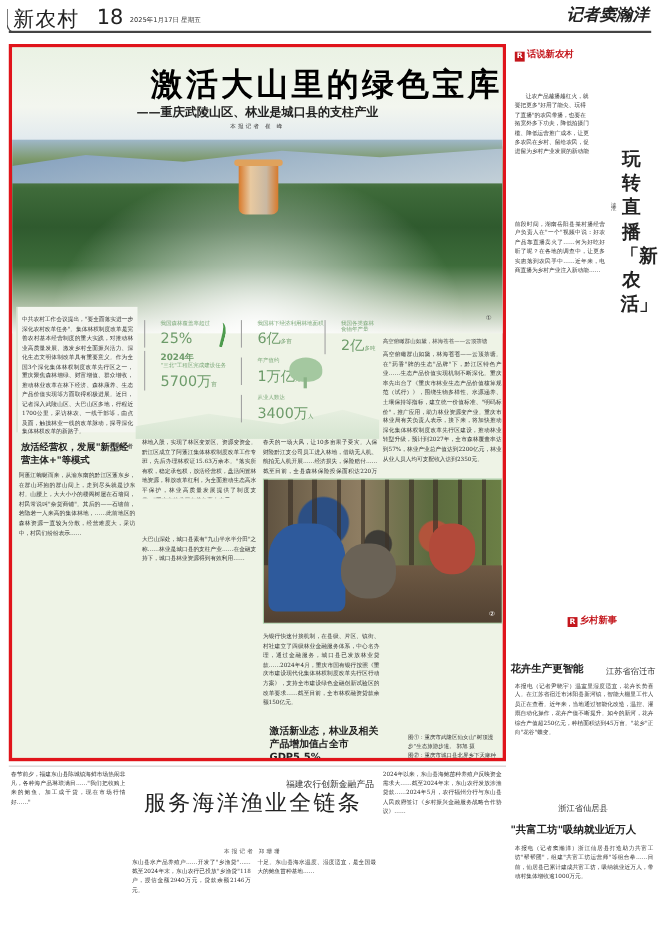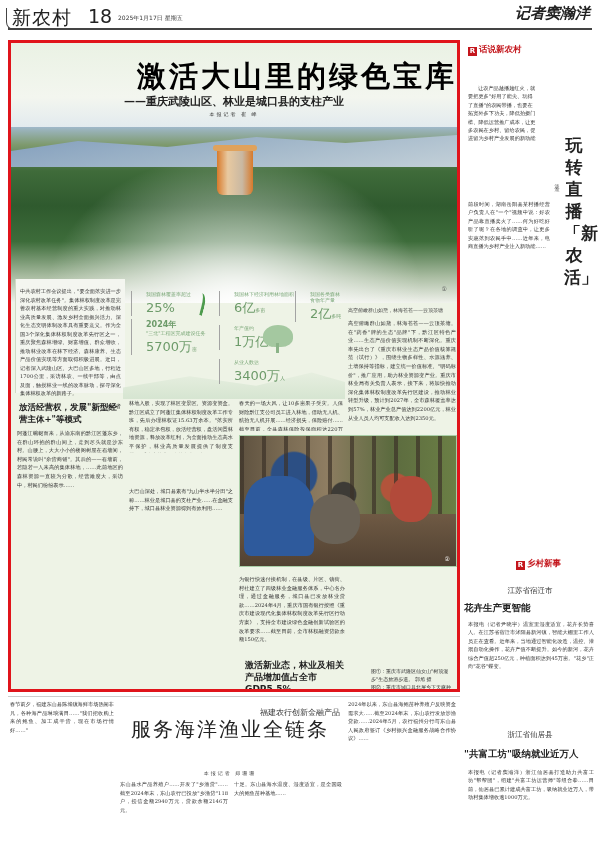--- a/index.html
+++ b/index.html
@@ -180,21 +180,21 @@
     <span class="badge">R</span><span>话说新农村</span>
   </div>
   <div class="lead-box">让农产品越播越红火，就要把更多"好用了能尖、玩得了直播"的农民带播，也要在拓宽外多下功夫，降低拍摄门槛、降低运营推广成本，让更多农民在乡村、留给农民，促进留为乡村产业发展的新动能</div>
   <div class="vertical-title">玩转直播「新农活」</div>
   <div class="author">淡 淮</div>
   <div class="col-text" style="left:4px; top:160px; width:82px; height:350px;">前段时间，湖南岳阳县某村播经营户负责人在"一个"视频中说：好农产品靠直播卖火了……何为好吃好听了呢？在各地的调查中，让更多实惠落到农民手中……近年来，电商直播为乡村产业注入新动能……</div>
 
   <div class="col-tag" style="left:4px; top:518px;margin-left:48px;">
     <span class="badge">R</span><span>乡村新事</span>
   </div>
-  <div class="place" style="top:546px;">江苏省宿迁市</div>
+  <div class="place" style="top:566px;text-align:right;">江苏省宿迁市</div>
   <div class="news-head" style="top:562px;">花卉生产更智能</div>
   <div class="col-text" style="left:4px; top:580px; width:126px; height:82px;">本报电（记者尹晓宇）温室里湿度适宜，花卉长势喜人。在江苏省宿迁市沭阳县新河镇，智能大棚里工作人员正在查看。近年来，当地通过智能化改造，温控、灌溉自动化操作，花卉产值不断提升。如今的新河，花卉综合产值超250亿元，种植面积达到45万亩。"花乡"正向"花谷"蝶变。</div>
 
   <div class="place" style="top:690px;">浙江省仙居县</div>
   <div class="news-head" style="top:708px;">"共富工坊"吸纳就业近万人</div>
   <div class="col-text" style="left:4px; top:728px; width:126px; height:76px;">本报电（记者窦瀚洋）浙江仙居县打造助力共富工坊"帮帮团"，组建"共富工坊运营师"等组合拳……目前，仙居县已累计建成共富工坊，吸纳就业近万人，带动村集体增收逾1000万元。</div>
 </div>
 
 <div class="divider" style="left:8px; top:696px; width:452px; height:1px;"></div>
 <div class="body-text" style="left:10px; top:700px; width:104px; height:146px;">春节前夕，福建东山县陈城镇海鲜市场热闹非凡，各种海产品琳琅满目……"我们把收购上来的鲍鱼、加工成干货，现在市场行情好……"</div>

